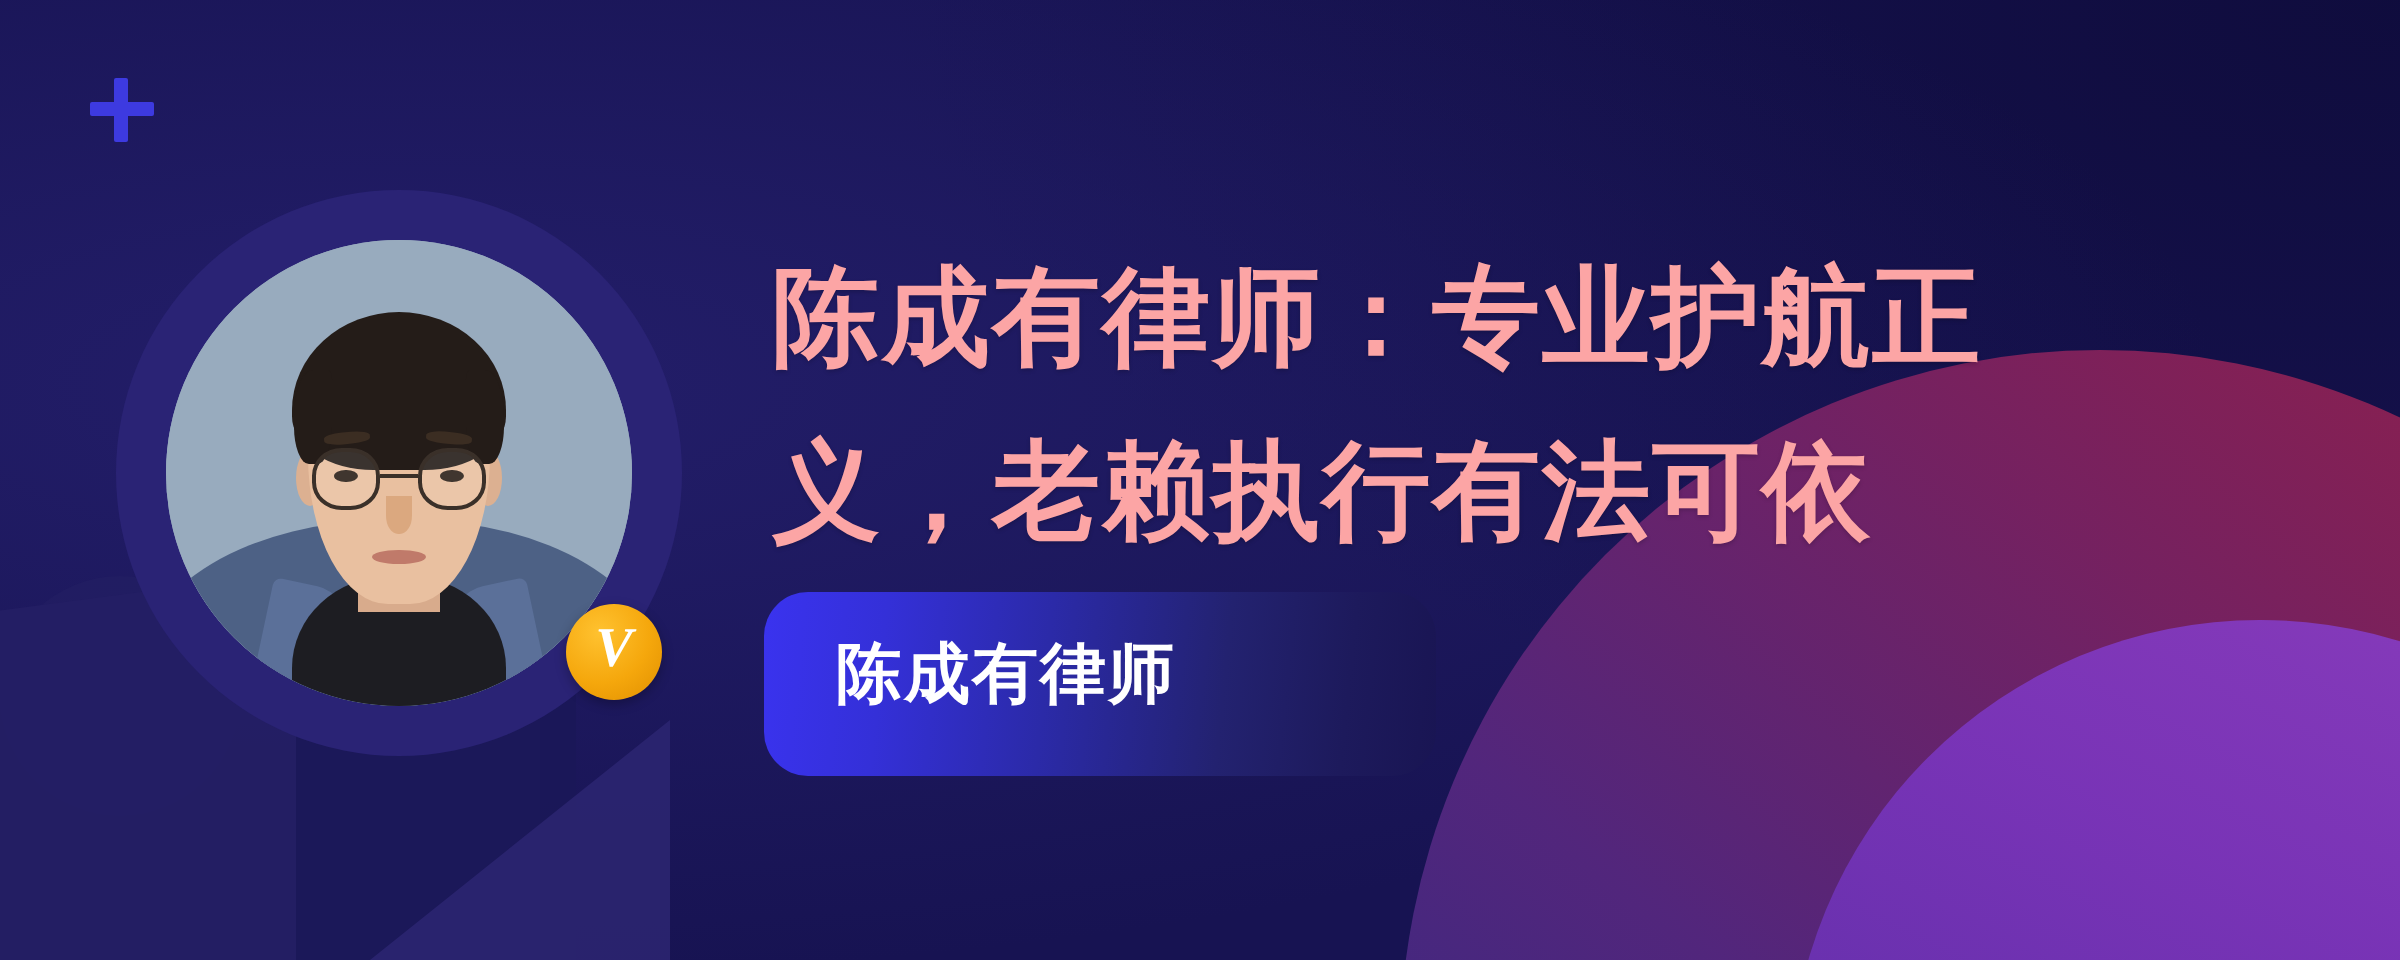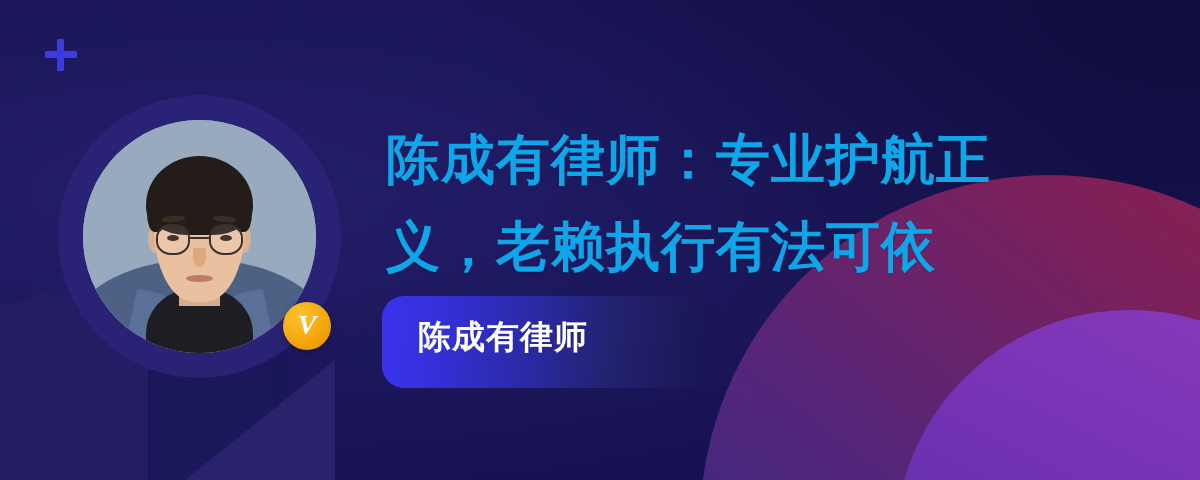--- a/index.html
+++ b/index.html
@@ -267,21 +267,21 @@
 
   
   .content {
     position: absolute;
     left: 386px;
     top: 116px;
     width: 790px;
   }
   .headline {
     margin: 0;
-    color: #0ea5e9;
+    color: #fca5a5;
     font-size: 54px;
     font-weight: 700;
     line-height: 87px;
     letter-spacing: 1px;
     white-space: pre-line;
     text-shadow: 0 1px 2px rgba(0,0,0,0.18);
   }
 
   .cta-button {
     position: absolute;

